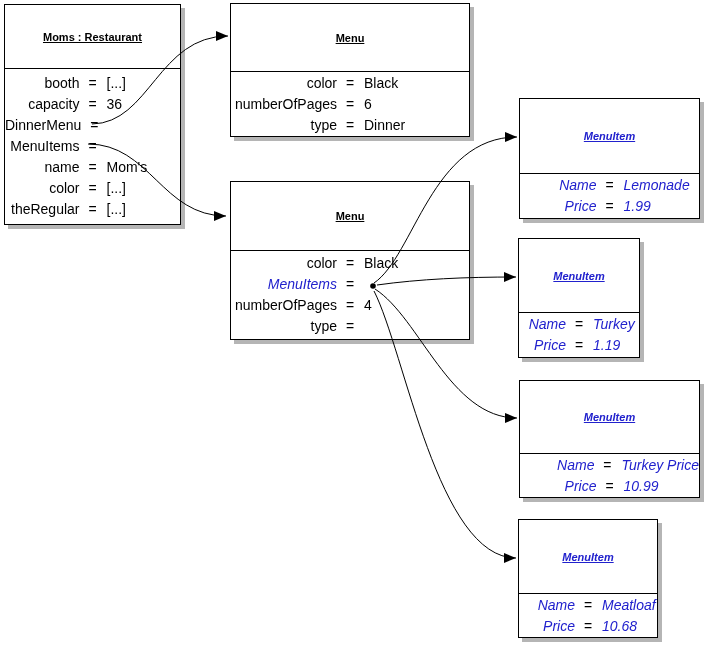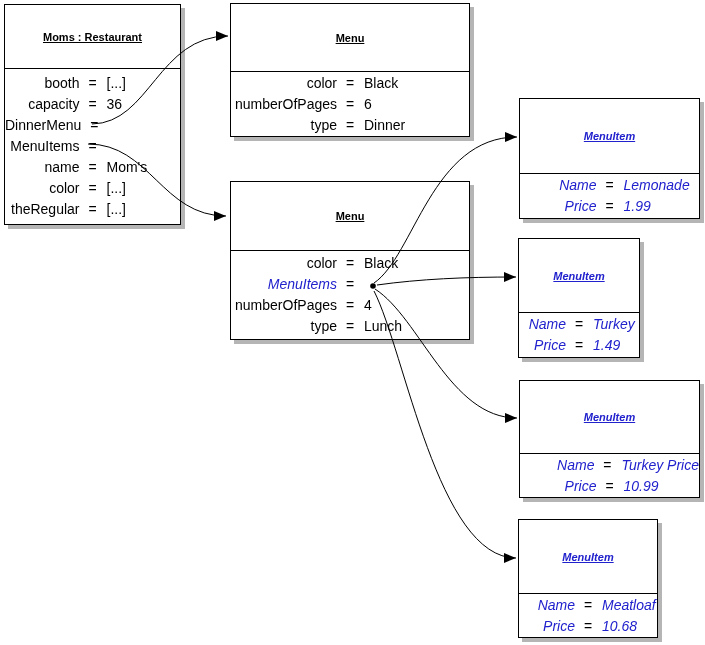--- a/index.html
+++ b/index.html
@@ -121,21 +121,20 @@
         <span class="av"></span>
       </div>
       <div class="row">
         <span class="an">numberOfPages</span>
         <span class="eq">=</span>
         <span class="av">4</span>
       </div>
       <div class="row">
         <span class="an">type</span>
         <span class="eq">=</span>
-        <span class="av">Lunch</span>
       </div>
     </div>
   </div>
 
   <div class="uml-box blue-box" style="left:519px;top:98px;width:181px;height:121px">
     <div class="title-comp" style="height:75px">
       <span class="title">MenuItem</span>
     </div>
     <div class="attr-comp">
       <div class="row">
@@ -157,21 +156,21 @@
     </div>
     <div class="attr-comp">
       <div class="row">
         <span class="an">Name</span>
         <span class="eq">=</span>
         <span class="av">Turkey</span>
       </div>
       <div class="row">
         <span class="an">Price</span>
         <span class="eq">=</span>
-        <span class="av">1.49</span>
+        <span class="av">1.19</span>
       </div>
     </div>
   </div>
 
   <div class="uml-box blue-box" style="left:519px;top:380px;width:181px;height:118px">
     <div class="title-comp" style="height:73px">
       <span class="title">MenuItem</span>
     </div>
     <div class="attr-comp">
       <div class="row">

